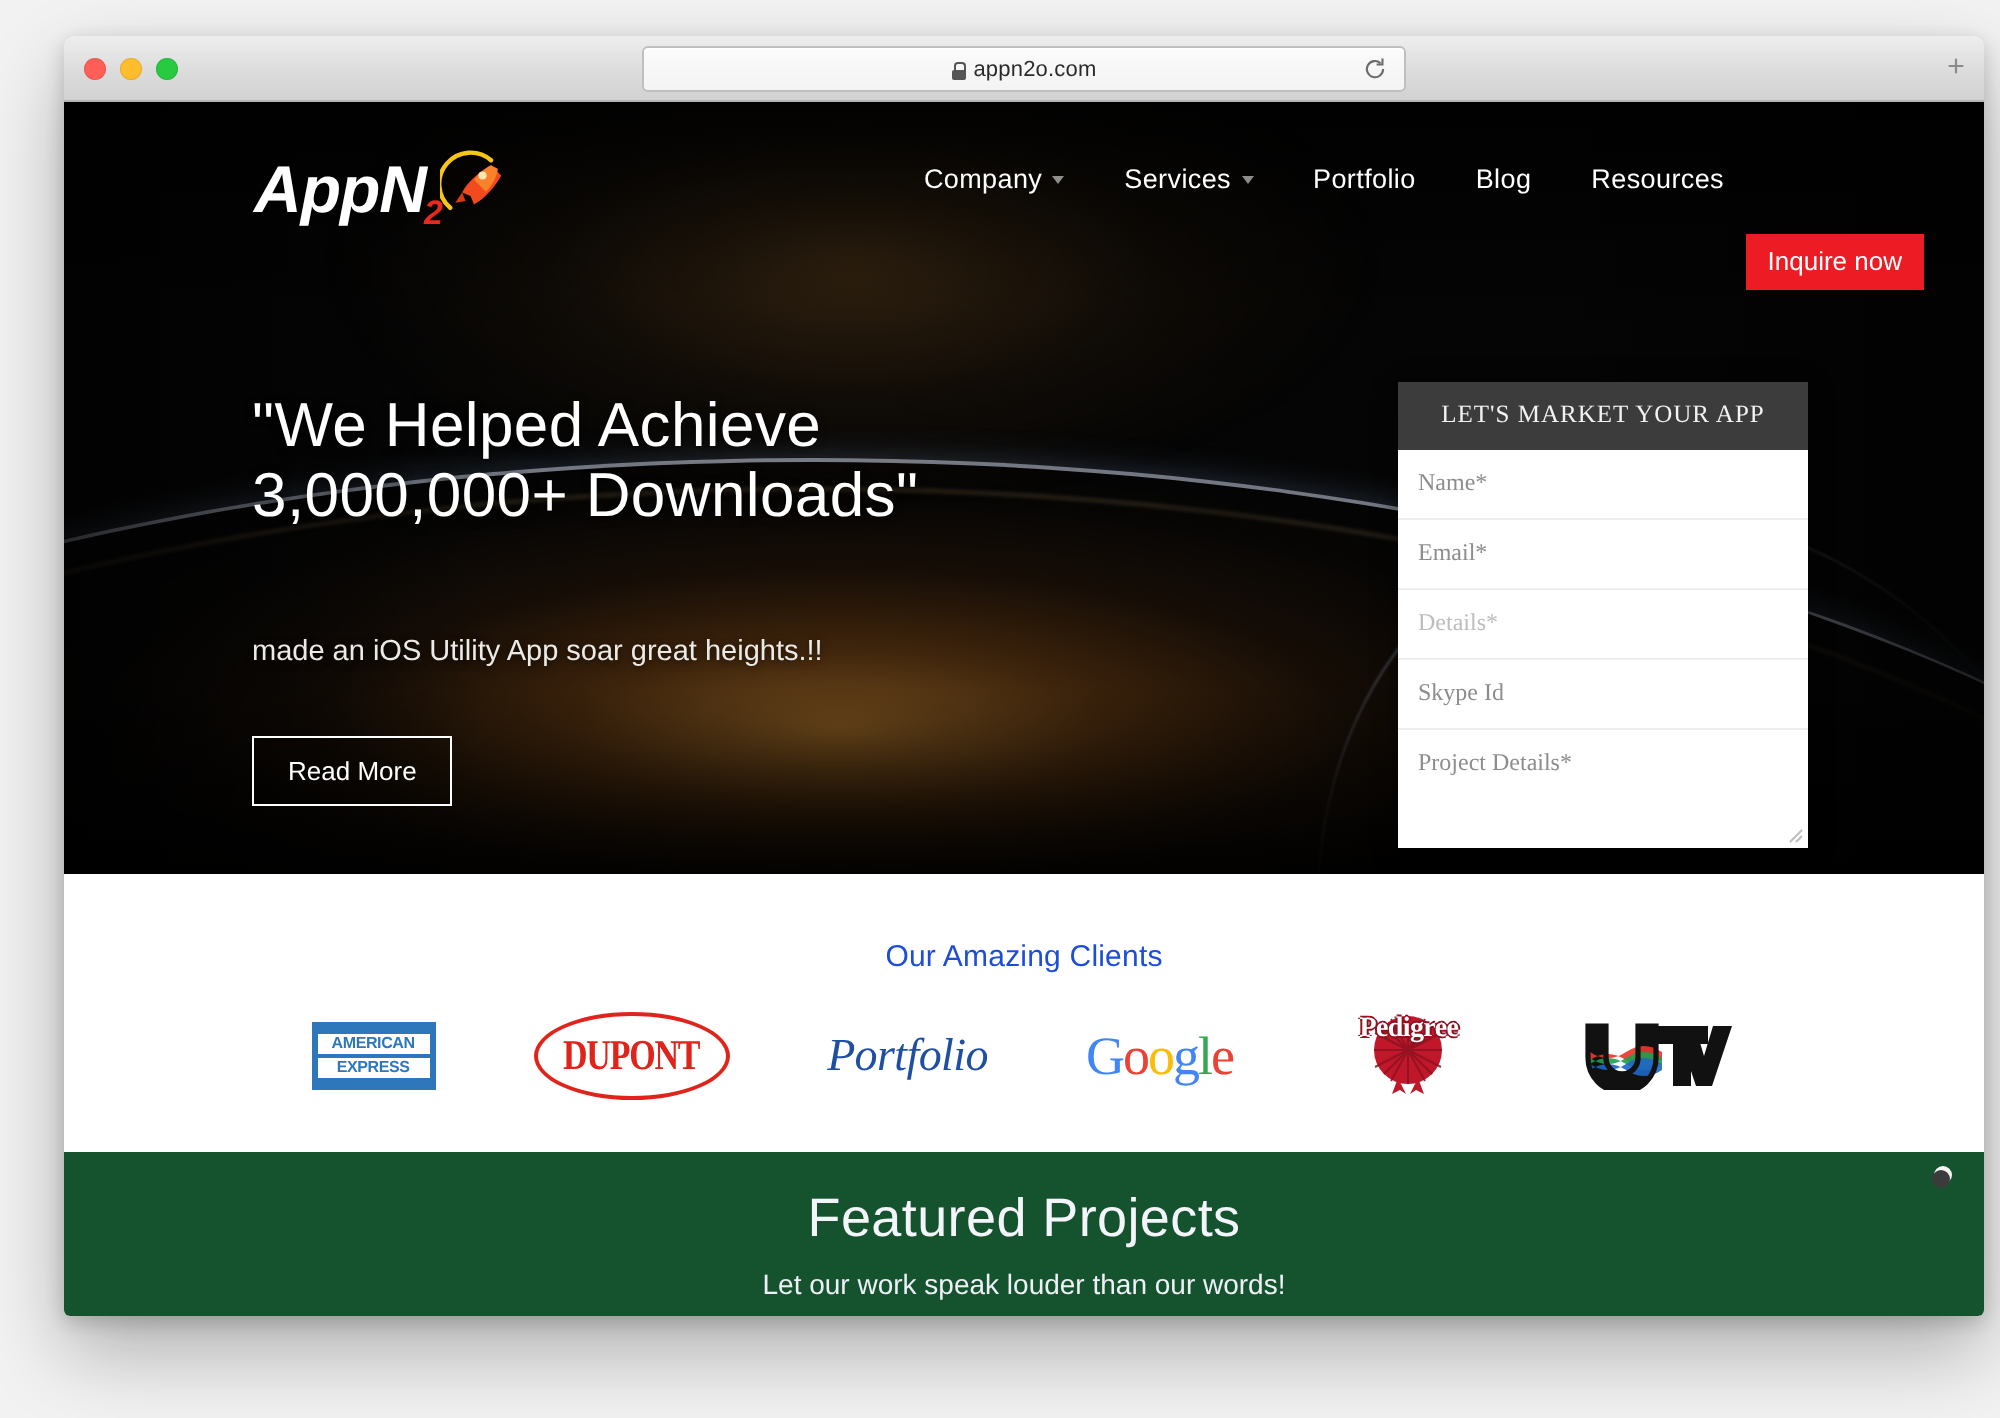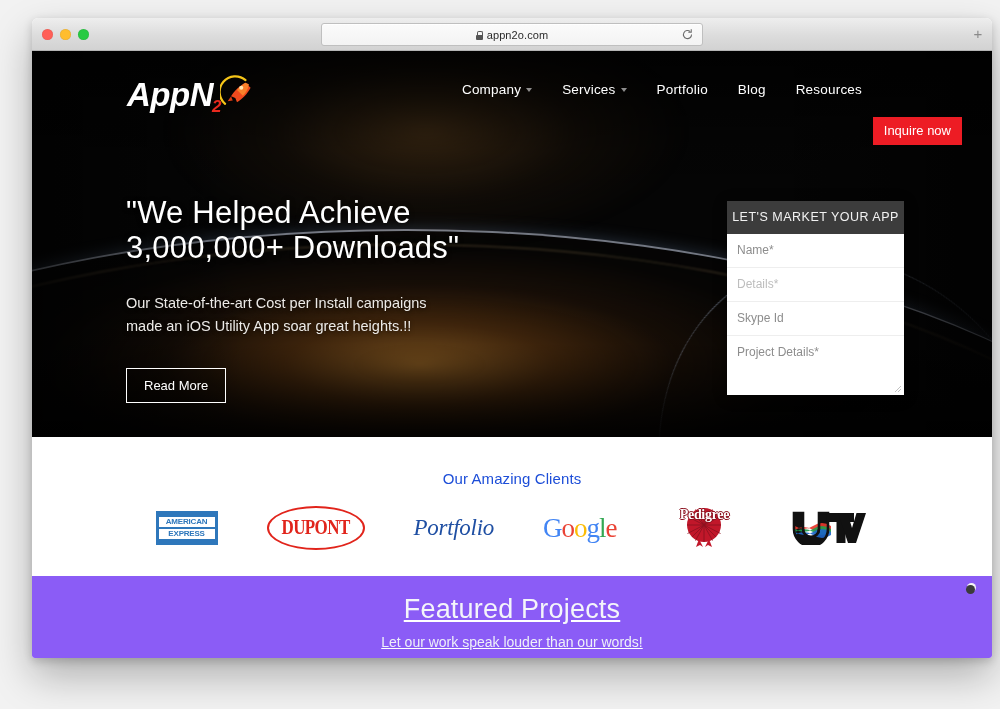--- a/index.html
+++ b/index.html
@@ -301,24 +301,25 @@
     font-size: 13px;
     padding: 9px 17px;
     cursor: pointer;
     background: rgba(0,0,0,0.06);
   }
 
   
   #lead-form {
     position: absolute;
     right: 88px;
-    top: 150px;
-    width: 177px;
+    top: 140px;
+    width: 205px;
     z-index: 15;
     box-shadow: 0 2px 12px rgba(0,0,0,0.45);
+    font-family: Liberation Serif, serif;
   }
   #form-header {
     background: #3c3c3c;
     color: #f2f2f2;
     font-size: 12.5px;
     letter-spacing: 0.5px;
     text-align: center;
     padding: 9px 0 10px;
   }
   #form-body { background: #ffffff; }
@@ -457,24 +458,23 @@
     font-family: "Liberation Serif", serif;
     letter-spacing: -0.3px;
     text-shadow: 0 1px 0 #8c1220, 1px 0 0 #8c1220, -1px 0 0 #8c1220, 0 -1px 0 #8c1220;
     top: 2px;
   }
 
   
   #featured {
     position: relative;
     height: 83px;
-    background: #8b5cf6;
+    background: #14532d;
     text-align: center;
     color: #ffffff;
-    text-decoration: underline;
   }
   #featured-title {
     font-size: 27px;
     font-weight: normal;
     margin: 0;
     padding-top: 18px;
     letter-spacing: 0.2px;
     color: #f4f5fa;
   }
   #featured-sub {
@@ -564,30 +564,31 @@
 
         <div id="inquire-now">Inquire now</div>
       </header>
 
       <div id="hero-copy">
         <h1 id="hero-title">
           <span>"We Helped Achieve</span><br>
           <span>3,000,000+ Downloads"</span>
         </h1>
         <p id="hero-sub">
-          <span>Our State-of-the-art Cost per Install campaigns</span><br>
+          <br>
           <span>made an iOS Utility App soar great heights.!!</span>
         </p>
         <div id="read-more">Read More</div>
       </div>
 
       <div id="lead-form">
         <div id="form-header">LET'S MARKET YOUR APP</div>
         <div id="form-body">
           <div class="form-field">Name*</div>
+          <div class="form-field">Email*</div>
           <div class="form-field muted">Details*</div>
           <div class="form-field">Skype Id</div>
           <div class="form-field textarea-field">
             <span>Project Details*</span>
             <svg class="resize-grip" viewBox="0 0 8 8">
               <path d="M7 1 L1 7 M7 4 L4 7" stroke="currentColor" stroke-width="0.9" fill="none"></path>
             </svg>
           </div>
         </div>
       </div>

